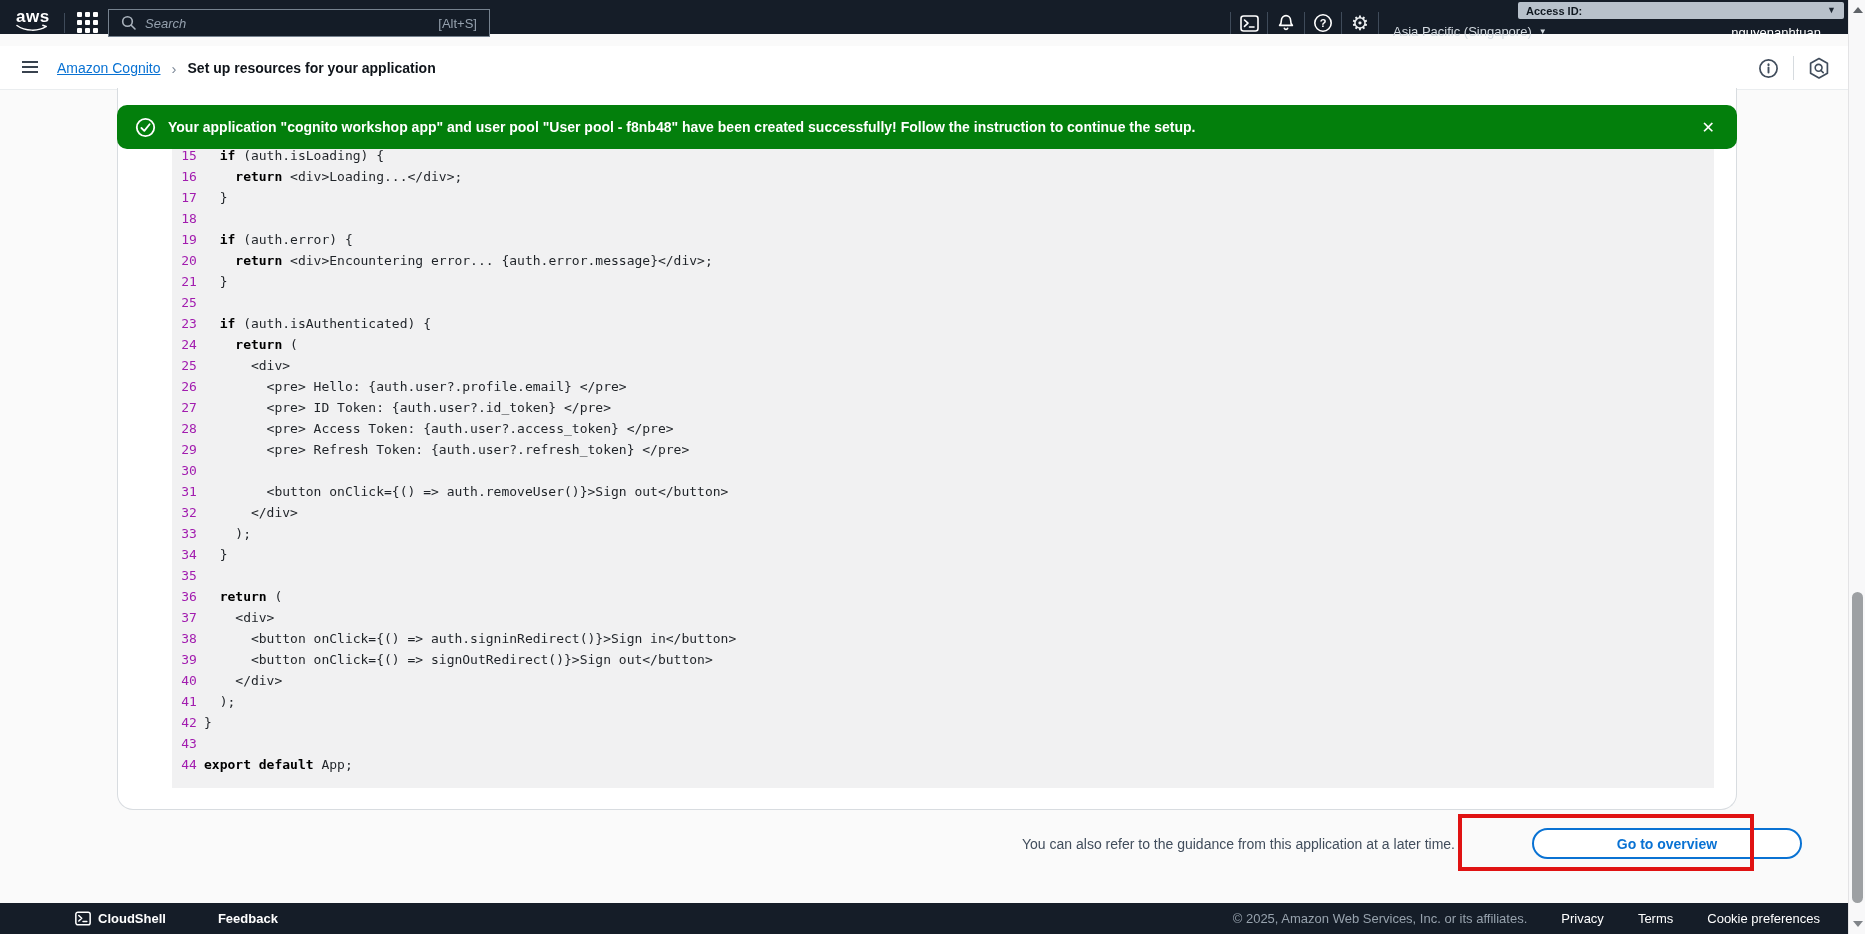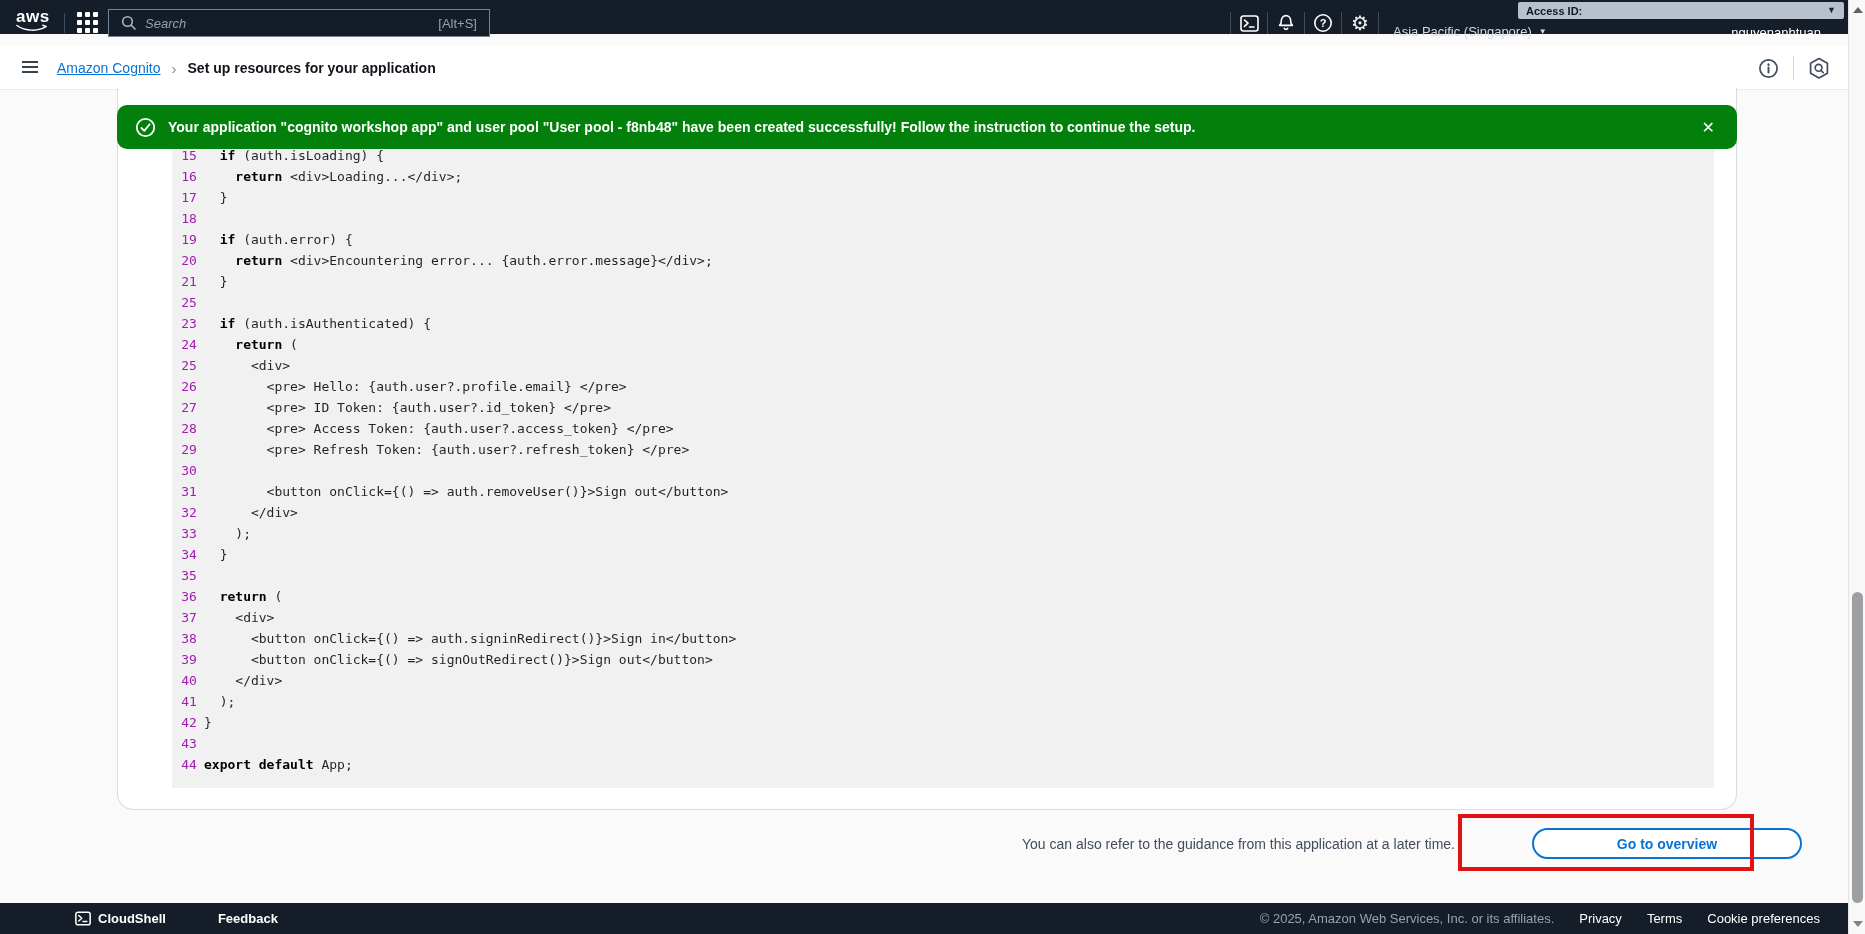--- a/index.html
+++ b/index.html
@@ -54,21 +54,21 @@
 
   
   .later-note{position:absolute;right:410px;top:836px;font-size:14px;color:#414d5c;}
   .go-btn{position:absolute;left:1532px;top:828px;width:270px;height:31px;background:#fff;border:2px solid var(--accent);border-radius:16px;color:var(--accent);font-weight:bold;font-size:14px;display:flex;align-items:center;justify-content:center;cursor:pointer;z-index:2;}
   .anno-rect{position:absolute;left:1458px;top:814px;width:296px;height:57px;border:4px solid var(--annotation);z-index:6;pointer-events:none;}
 
   
   .footer{position:absolute;left:0;top:903px;width:1848px;height:31px;background:var(--header-bg);display:flex;align-items:center;}
   .foot-left{display:flex;align-items:center;margin-left:57px;gap:7px;color:#fff;font-size:13px;font-weight:bold;cursor:pointer;padding-left:18px;}
   .foot-feedback{margin-left:52px;color:#fff;font-size:13px;font-weight:bold;cursor:pointer;}
-  .foot-right{position:absolute;right:28px;display:flex;align-items:center;gap:25px;font-size:13px;}
+  .foot-right{position:absolute;right:28px;display:flex;align-items:center;gap:34px;font-size:13px;}
   .foot-copy{color:#97a2ad;}
   .foot-link{color:#fff;cursor:pointer;}
 
   
   .scrollbar{position:absolute;right:0;top:0;width:17px;height:934px;background:#f8f8f9;border-left:1px solid #e3e3e5;z-index:10;}
   .sb-up{position:absolute;left:4px;top:7px;width:0;height:0;border-left:5px solid transparent;border-right:5px solid transparent;border-bottom:6px solid #5f6368;cursor:pointer;}
   .sb-down{position:absolute;left:4px;bottom:7px;width:0;height:0;border-left:5px solid transparent;border-right:5px solid transparent;border-top:6px solid #808489;cursor:pointer;}
   .sb-thumb{position:absolute;left:3px;top:592px;width:11px;height:311px;background:#9da0a3;border-radius:6px;cursor:pointer;}
 
   svg{display:block;}

